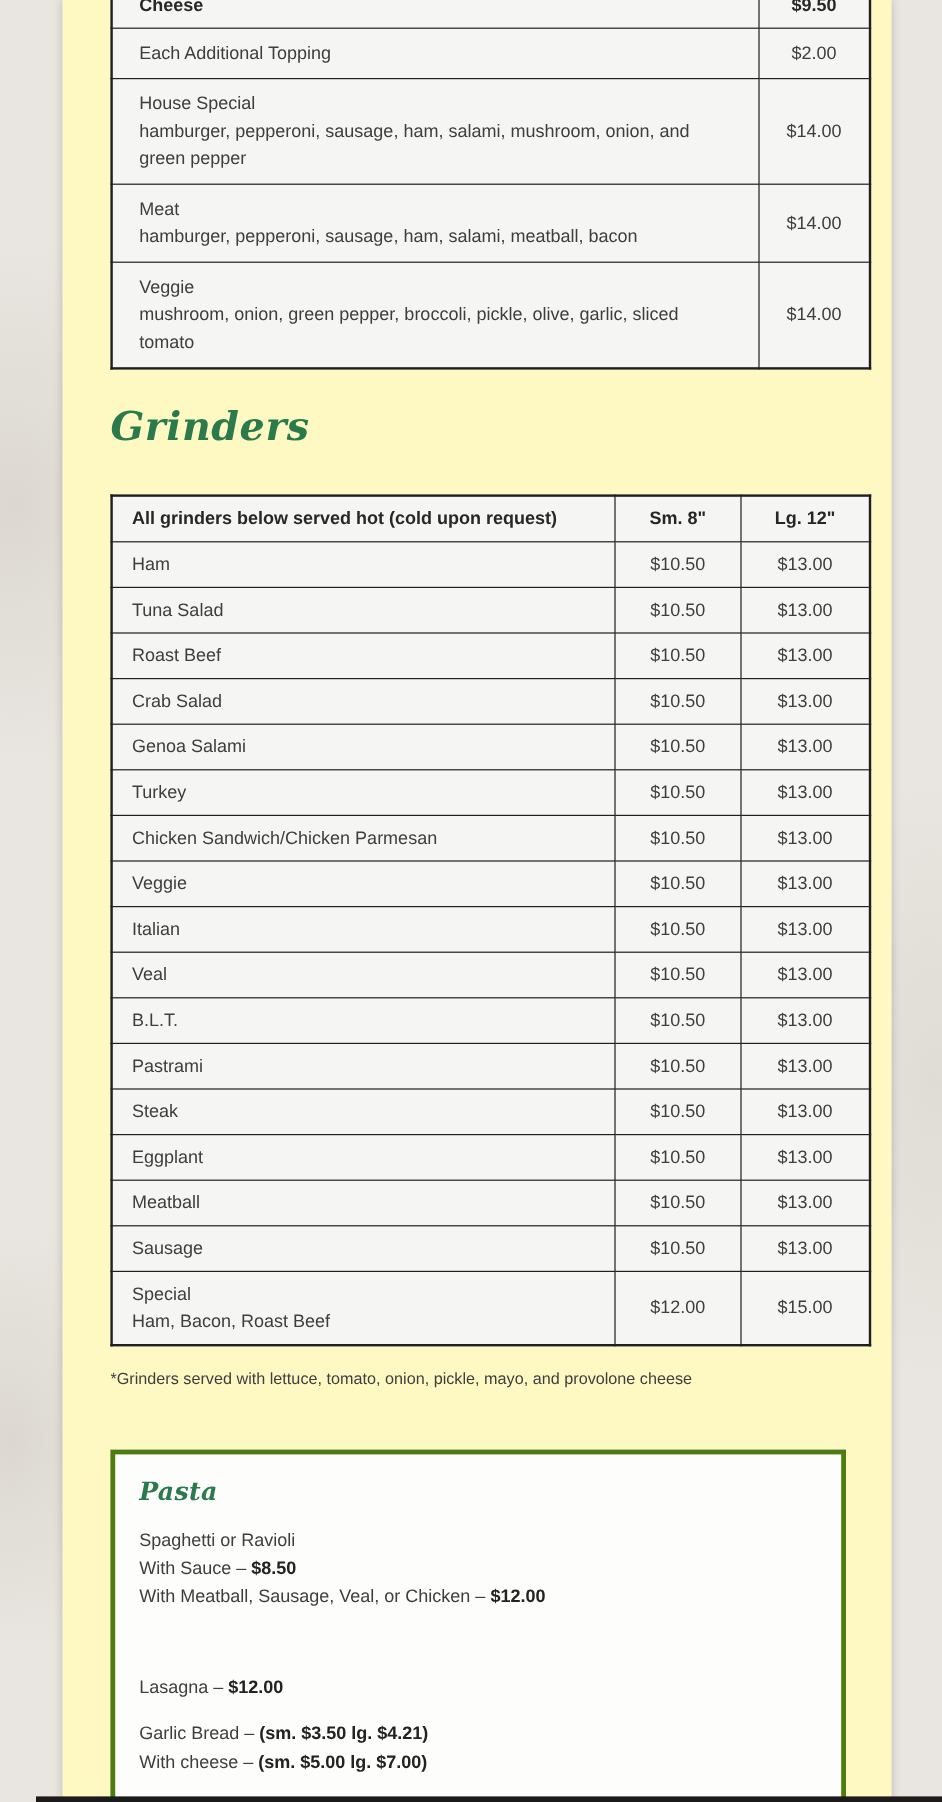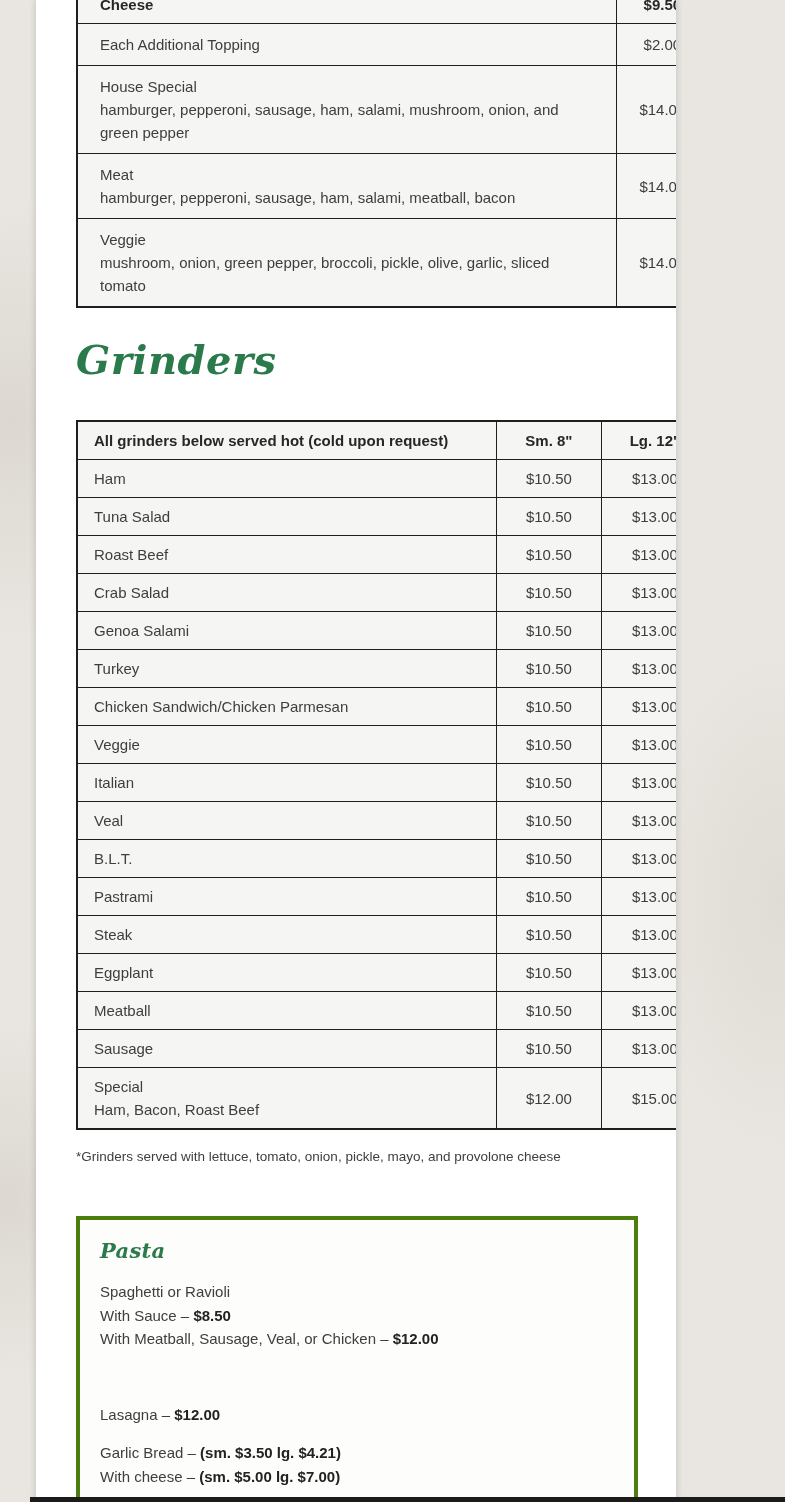--- a/index.html
+++ b/index.html
@@ -9,23 +9,23 @@
     background-color: #e9e6e1;
     background-image:
       radial-gradient(ellipse 220px 320px at 12px 420px, rgba(210,204,196,.55), rgba(210,204,196,0) 70%),
       radial-gradient(ellipse 200px 380px at 780px 900px, rgba(214,209,201,.5), rgba(214,209,201,0) 70%),
       radial-gradient(ellipse 180px 260px at 8px 1200px, rgba(205,199,190,.45), rgba(205,199,190,0) 70%);
     position: relative;
     color: #3e3e3e;
   }
   .content-col {
     position: absolute;
-    left: 36px; top: 0;
-    width: 640px; height: 1502px;
-    background: #ffffff;
+    left: 52px; top: 0;
+    width: 691px; height: 1502px;
+    background: #fef9c3;
     box-shadow: 0 0 7px rgba(0,0,0,.18);
     padding: 0 38px 0 40px;
     overflow: hidden;
   }
   
   table { border-collapse: collapse; width: 634px; background: #f5f5f3; }
   table, th, td { border: 1px solid #1f1f1f; }
   table { border-width: 2px; }
   th, td { font-size: 15px; line-height: 23px; vertical-align: middle; }
   .name-cell { text-align: left; padding: 7px 20px 7px 22px; font-weight: normal; color: #3e3e3e; }
@@ -39,21 +39,21 @@
   .grinders-table .name-cell { width: 421px; padding-left: 16px; }
   .grinders-table .col-sm { width: 105px; }
   .grinders-table .col-lg { width: 108px; }
   
   .script-heading {
     font-family: "DejaVu Serif", serif;
     font-style: italic;
     font-weight: bold;
     color: #2b7a4c;
   }
-  h2.script-heading { font-size: 40px; line-height: 1.15; margin: 29px 0 37px 0; letter-spacing: .5px; }
+  h2.script-heading { font-size: 33px; line-height: 1.15; margin: 29px 0 37px 0; letter-spacing: .5px; }
   h3.script-heading { font-size: 21px; line-height: 1.2; letter-spacing: .3px; }
   
   .footnote { font-size: 13.5px; color: #3e3e3e; margin: 19px 0 52px 0; }
   
   .accordion { background: #e9f1e9; }
   .acc-item { border: 4px solid #4d7c0f; }
   .acc-item + .acc-item { margin-top: 12px; }
   .pasta-box { background: #fdfdfc; padding: 18px 20px 24px 20px; }
   .pasta-body { margin-top: 17px; font-size: 15px; line-height: 23.5px; color: #3e3e3e; }
   .pasta-body b { color: #222; }

